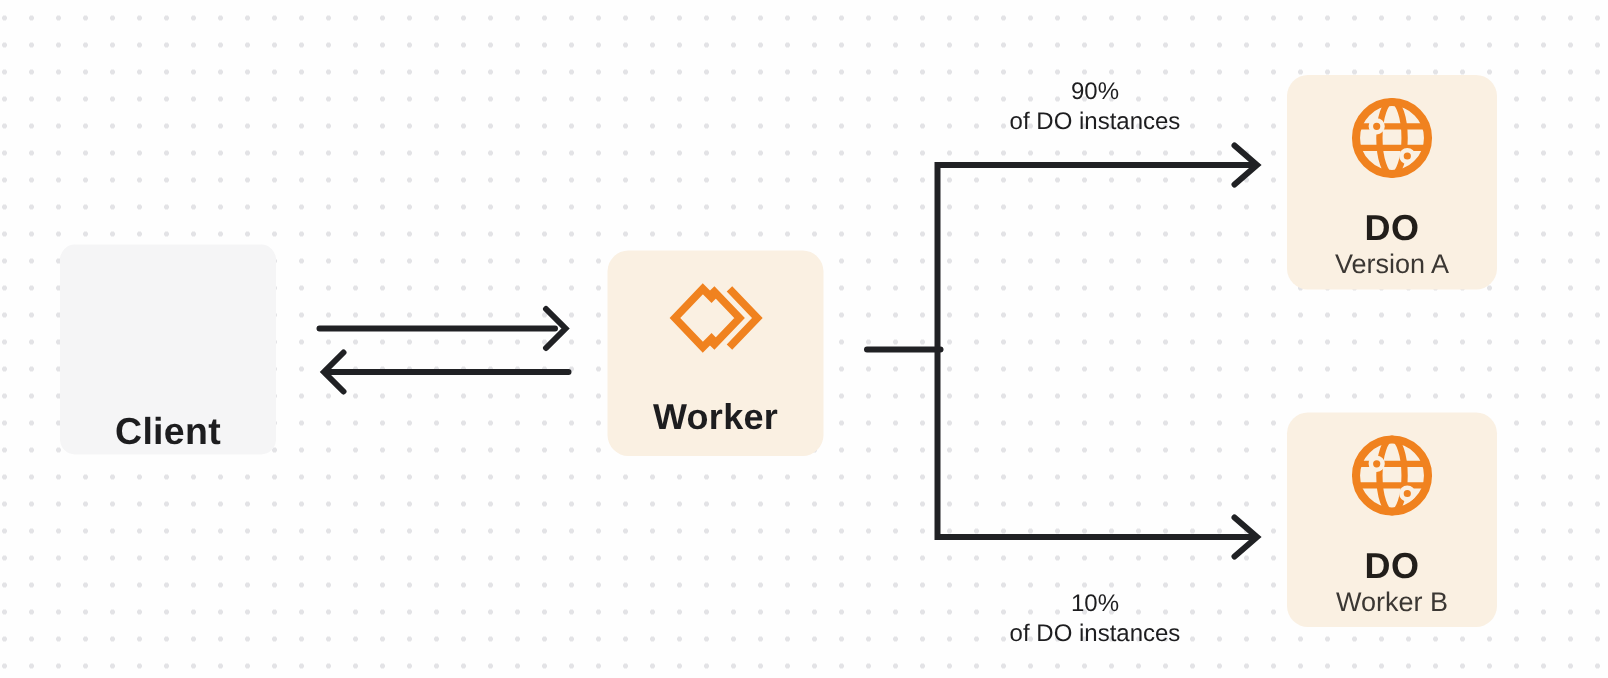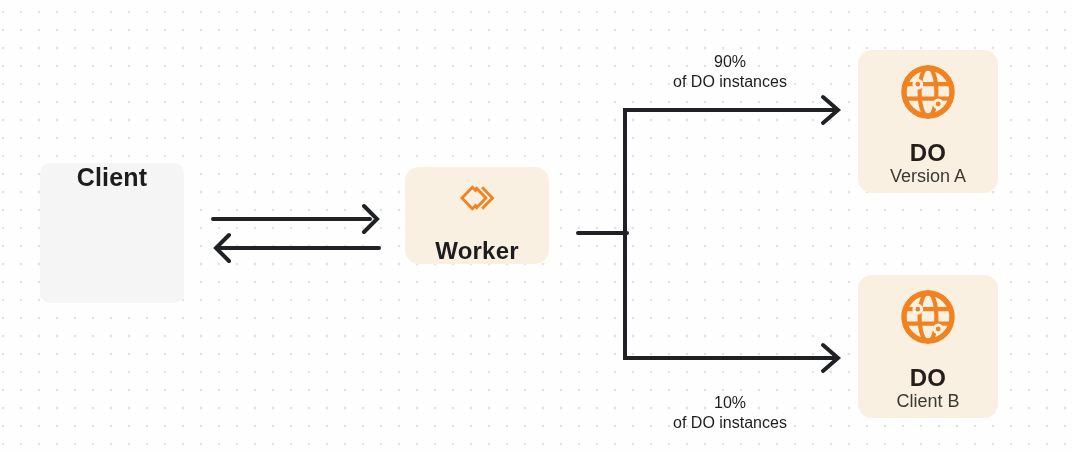--- a/index.html
+++ b/index.html
@@ -33,30 +33,30 @@
     box-sizing: border-box;
     display: flex;
     flex-direction: column;
     align-items: center;
   }
   .node-client {
     left: 40px; top: 163px;
     width: 144px; height: 140px;
     background: #F5F5F6;
     border-radius: 10px;
-    justify-content: flex-start;
+    justify-content: flex-end;
   }
   .client-label {
     font-size: 25px;
     font-weight: 700;
     letter-spacing: 0.2px;
   }
   .node-worker {
     left: 405px; top: 167px;
-    width: 144px; height: 97px;
+    width: 144px; height: 137px;
     background: #FAF0E2;
     border-radius: 14px;
     padding-top: 16px;
   }
   .worker-label {
     margin-top: 25px;
     font-size: 24px;
     font-weight: 700;
     line-height: 26px;
     letter-spacing: 0.2px;
@@ -157,16 +157,16 @@
       <g fill="none" stroke="#F0821F">
         <line x1="15" y1="37" x2="85" y2="37" stroke-width="7"></line>
         <line x1="14" y1="61" x2="86" y2="61" stroke-width="7"></line>
         <ellipse cx="50" cy="50" rx="14" ry="41" stroke-width="7"></ellipse>
         <circle cx="50" cy="50" r="40" stroke-width="9"></circle>
       </g>
       <circle cx="33" cy="37" r="6.5" fill="#F0821F" stroke="#FAF0E2" stroke-width="5"></circle>
       <circle cx="67" cy="70" r="6.5" fill="#F0821F" stroke="#FAF0E2" stroke-width="5"></circle>
     </svg>
     <div class="do-title">DO</div>
-    <div class="do-subtitle">Client B</div>
+    <div class="do-subtitle">Worker B</div>
   </div>
 
 </div>
 
 </body></html>

